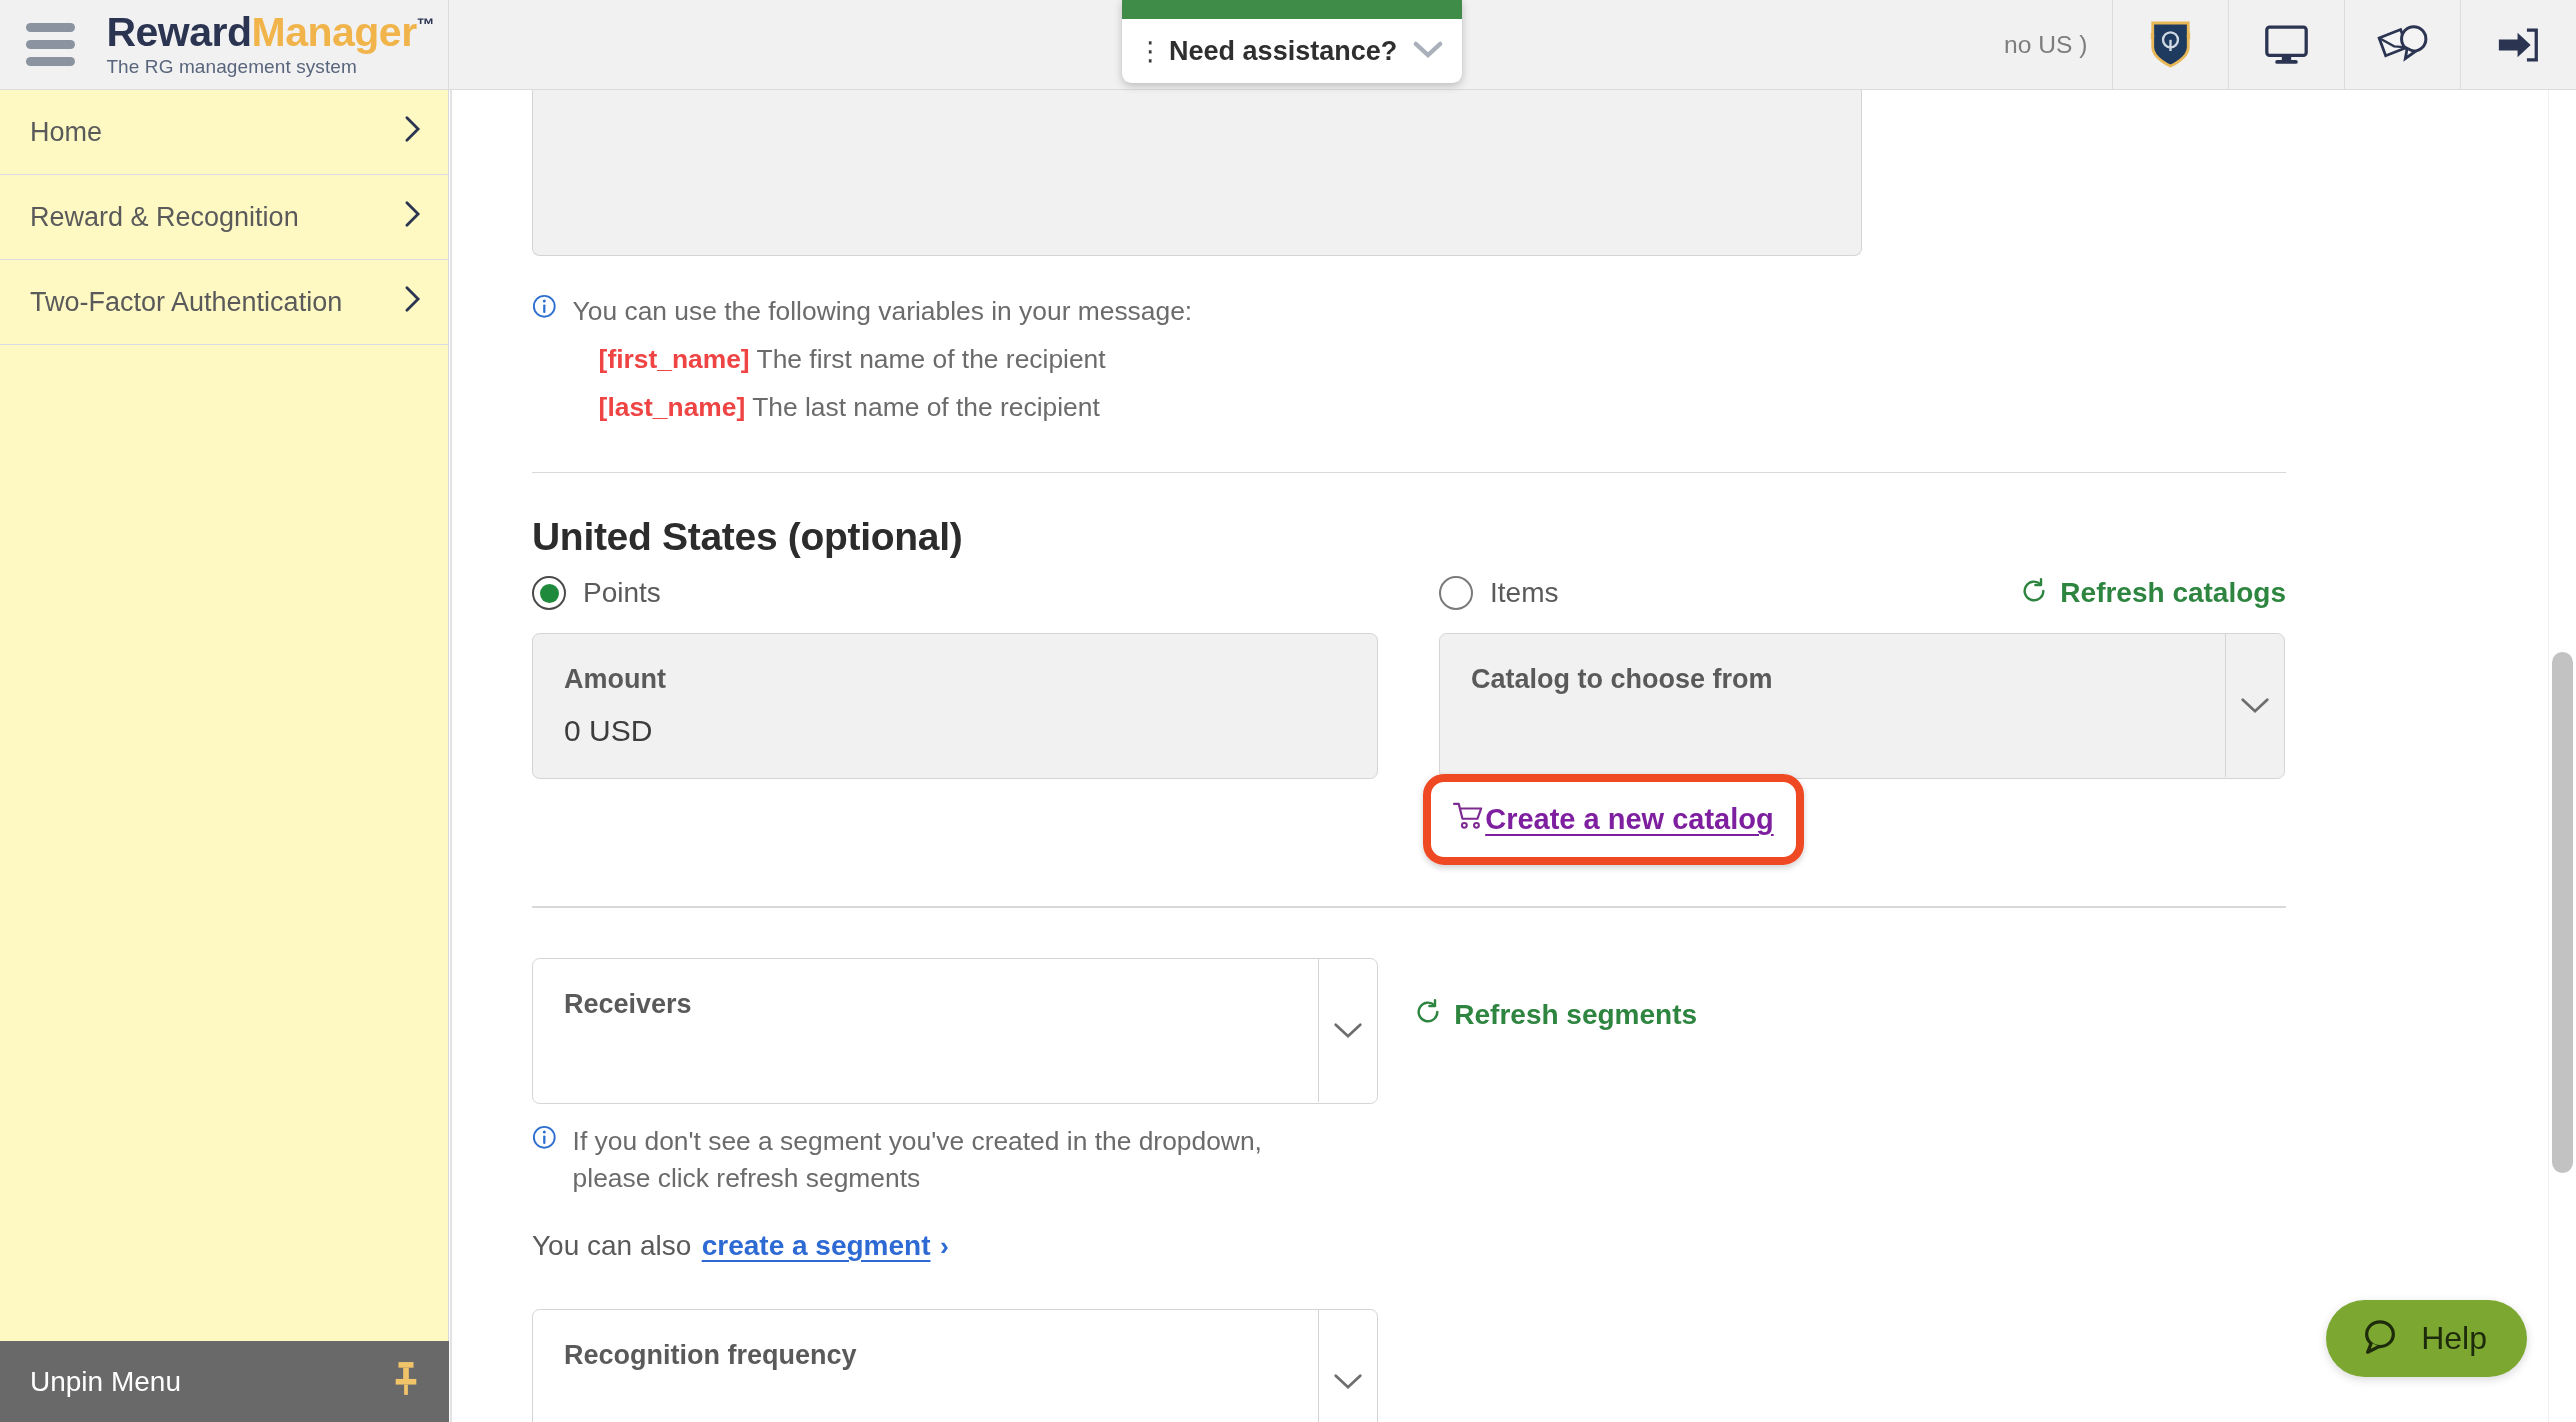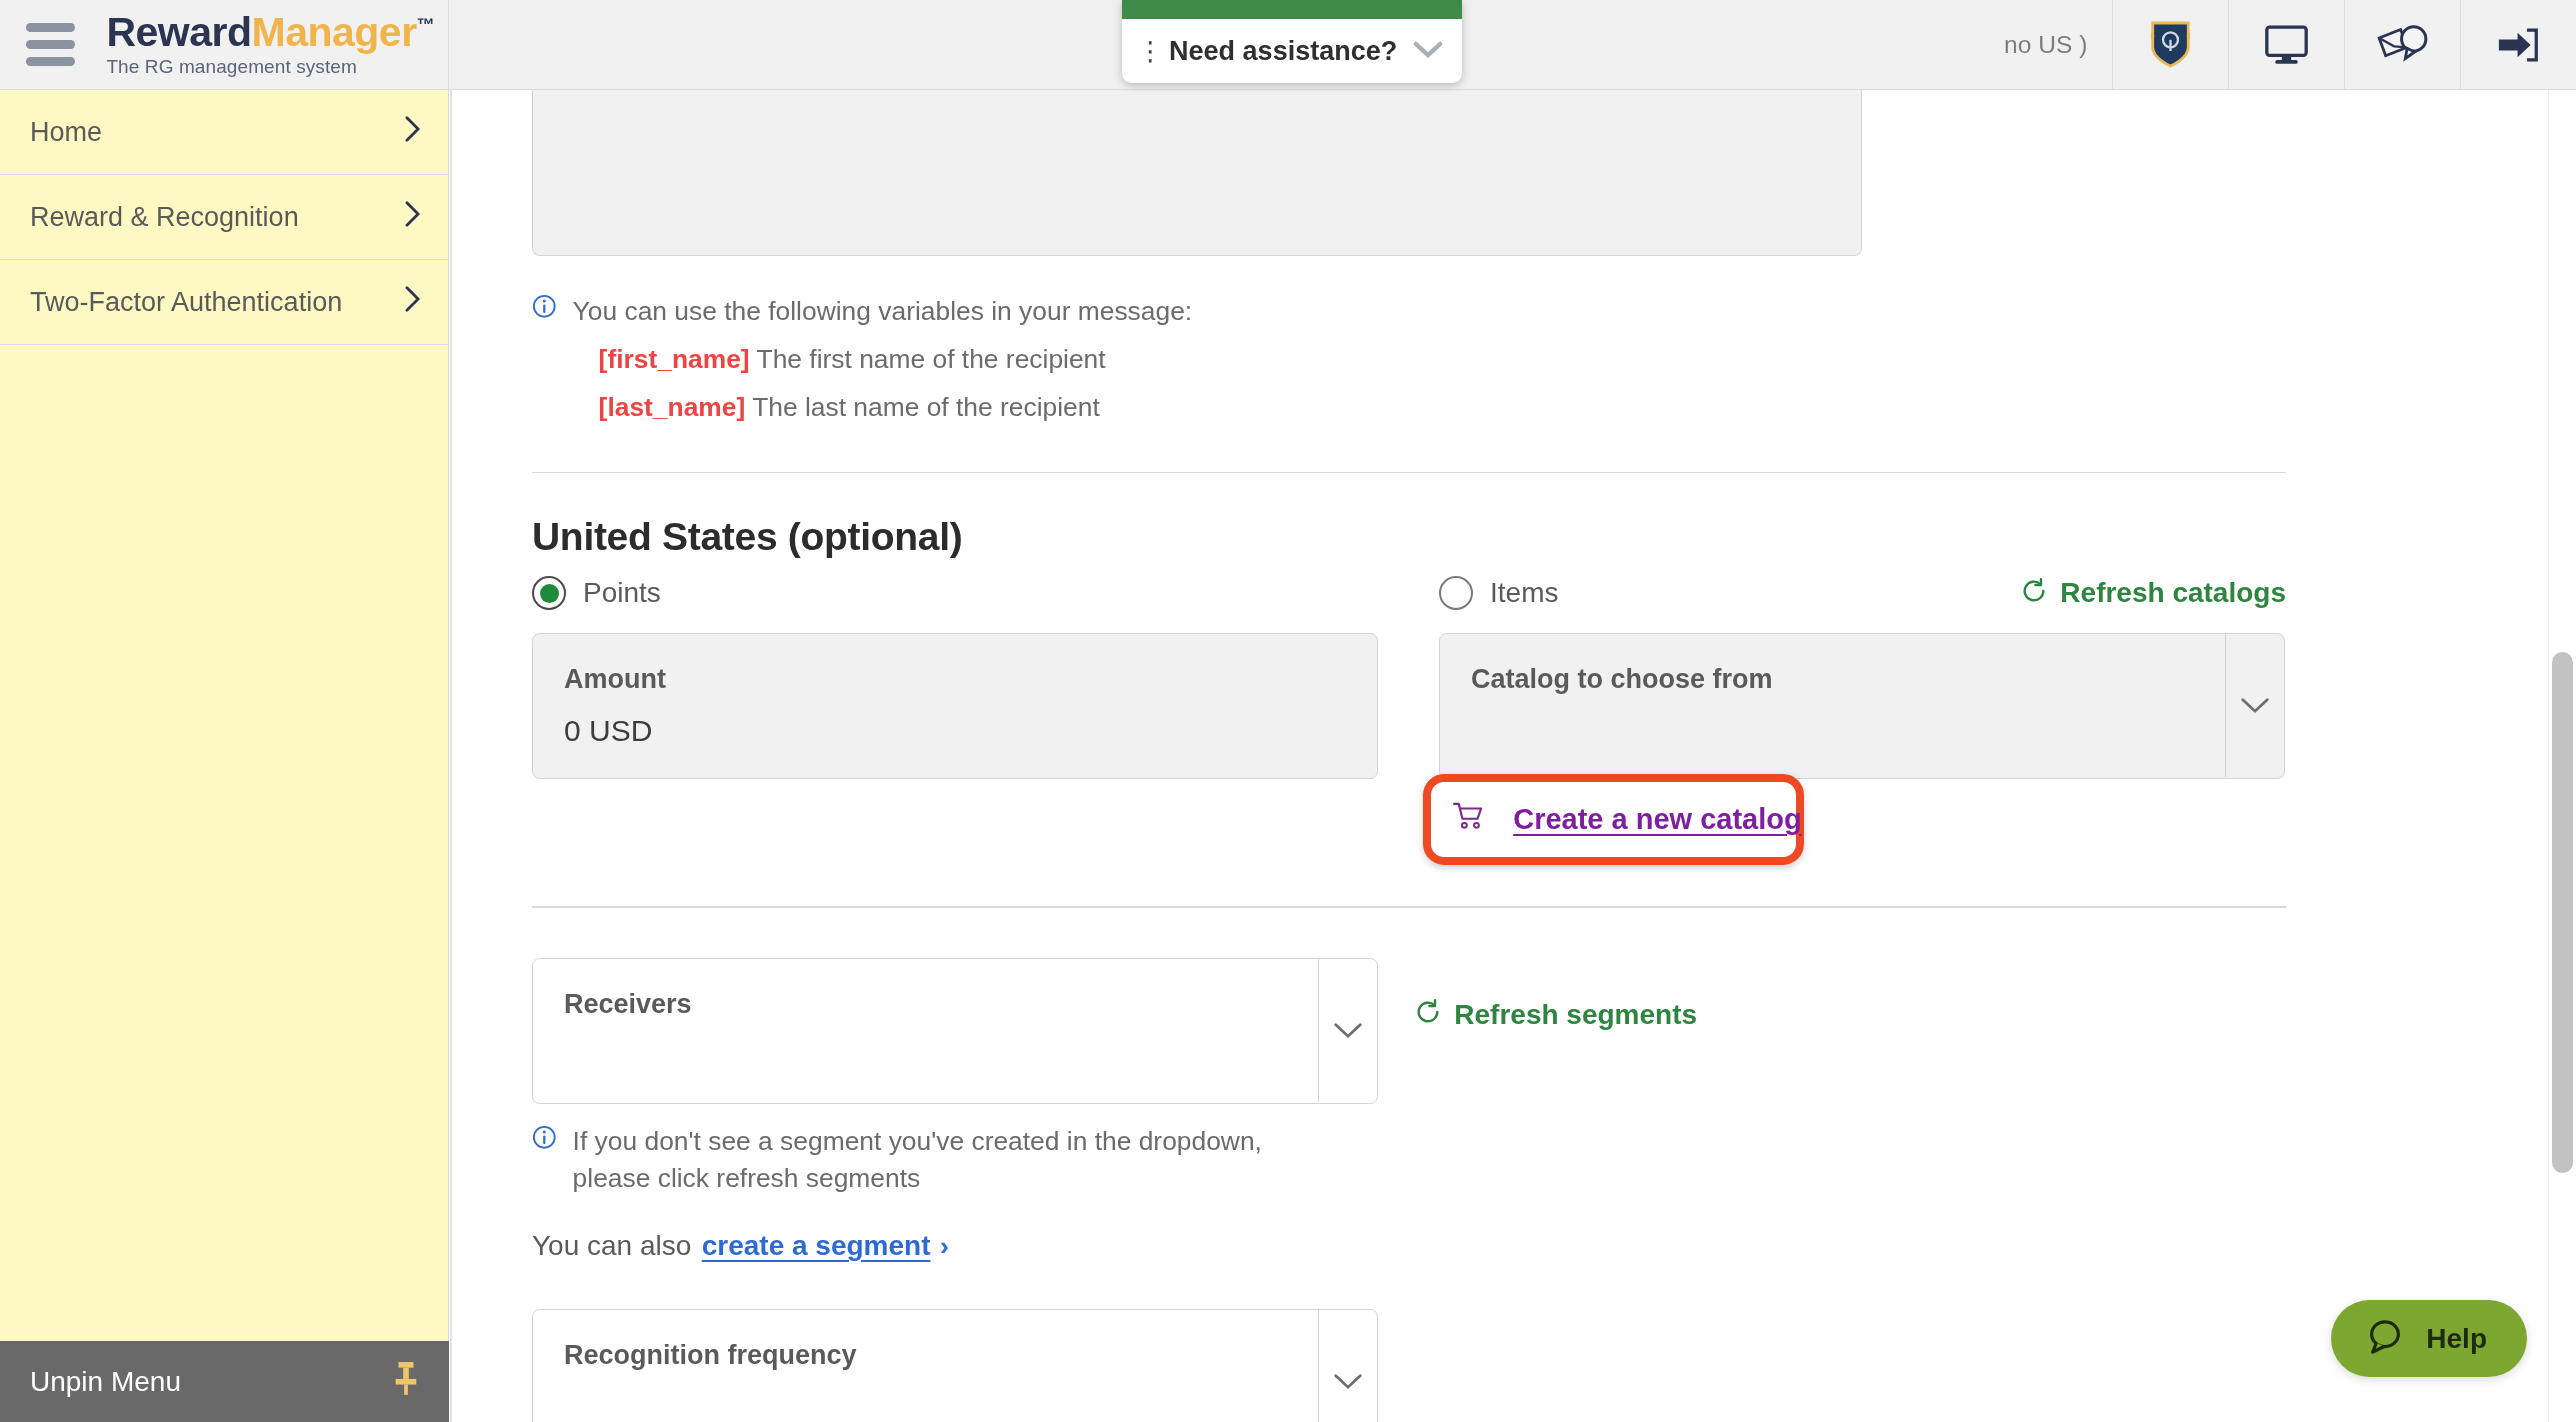--- a/index.html
+++ b/index.html
@@ -164,21 +164,21 @@
   }
 
   .cart-link-wrap { position: relative; margin-top: 16px; margin-left: 10.4px; display: inline-block; }
   .highlight-box {
     position: absolute; left: -26.4px; top: -21px; width: 381px; height: 91px;
     border: 8.5px solid #ef4924; border-radius: 21px; background: transparent;
     box-shadow: 0 2.8px 6.6px rgba(0,0,0,0.18);
     pointer-events: none;
   }
   .cart-link {
-    display: flex; align-items: center; gap: 28px; position: relative; z-index: 2;
+    display: flex; align-items: center; gap: 0; position: relative; z-index: 2;
     height: 49px; padding-left: 3.8px;
   }
   .cart-glyph { color: #7c2a8f; font-size: 28px; }
   .cart-label {
     color: #7e1fa0; font-size: 29px; font-weight: bold;
     text-decoration: underline; text-underline-offset: 4.7px; cursor: pointer;
   }
 
   .divider2 { height: 1.9px; background: #d9d9d9; margin-top: 62px; width: 1754px; }
 
@@ -205,21 +205,21 @@
 
   
   .help-btn {
     position: absolute; right: 49px; bottom: 45px;
     height: 77px; padding: 0 40px 0 34px;
     background: #7ca832; border-radius: 39px;
     display: flex; align-items: center; gap: 21px;
     box-shadow: 0 2.8px 9.4px rgba(0,0,0,0.15);
     cursor: pointer; z-index: 50;
   }
-  .help-label { color: #1e2b0b; font-size: 28px; font-weight: bold; }
+  .help-label { color: #1e2b0b; font-size: 32px; font-weight: normal; }
 
   
   .scrollbar-track {
     position: absolute; right: 0; top: 90px; width: 28px; height: 1332px;
     background: #ffffff; border-left: 1.9px solid #f0f0f0; z-index: 45;
   }
   .scrollbar-thumb {
     position: absolute; right: 2.8px; top: 562px; width: 21px; height: 521px;
     background: #c2c2c2; border-radius: 10.4px; cursor: pointer;
   }

